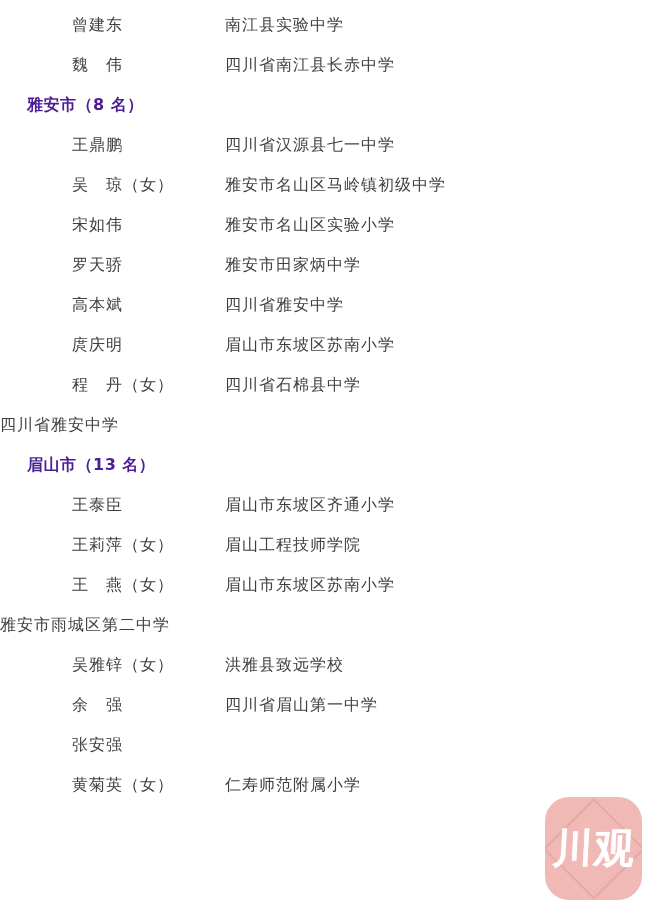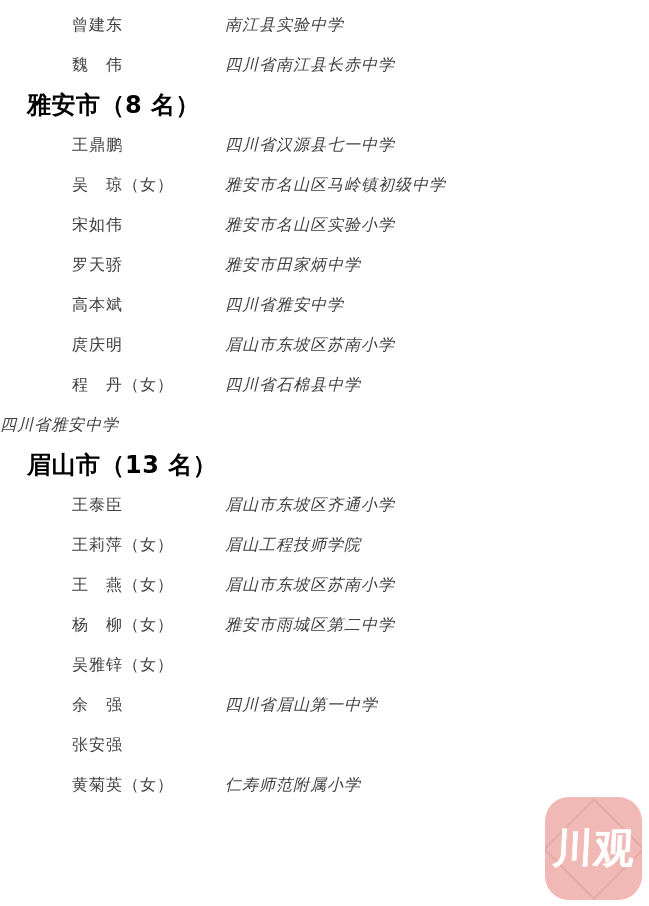--- a/index.html
+++ b/index.html
@@ -31,31 +31,30 @@
     letter-spacing: 1px;
     white-space: nowrap;
   }
   .row .name {
     margin-left: 72px;
     width: 153px;
     flex: 0 0 153px;
   }
   .row .school {
     flex: 1;
-    font-style: italic;
   }
   .section {
     height: 40px;
     display: flex;
     align-items: center;
     padding-left: 27px;
     font-family: "DejaVu Sans", "Liberation Sans", sans-serif;
     font-weight: bold;
-    font-size: 24px;
-    color: #000000;
+    font-size: 16px;
+    color: #4c1d95;
     letter-spacing: 0.5px;
     white-space: nowrap;
   }
   .watermark {
     position: absolute;
     left: 545px;
     top: 797px;
     width: 97px;
     height: 103px;
     background: #f0b9b5;
@@ -136,25 +135,25 @@
       </div>
       <div class="row">
         <span class="name">王莉萍（女）</span>
         <span class="school">眉山工程技师学院</span>
       </div>
       <div class="row">
         <span class="name">王　燕（女）</span>
         <span class="school">眉山市东坡区苏南小学</span>
       </div>
       <div class="row">
-        <span class="name">杨　柳（女）</span>
         <span class="school">雅安市雨城区第二中学</span>
       </div>
       <div class="row">
         <span class="name">吴雅锌（女）</span>
+        <span class="school">洪雅县致远学校</span>
       </div>
       <div class="row">
         <span class="name">余　强</span>
         <span class="school">四川省眉山第一中学</span>
       </div>
       <div class="row">
         <span class="name">张安强</span>
       </div>
       <div class="row">
         <span class="name">黄菊英（女）</span>

